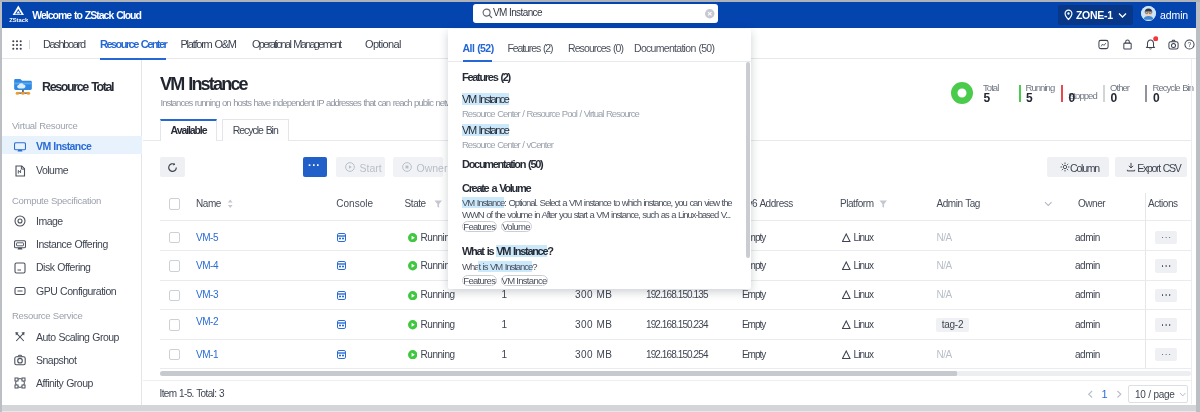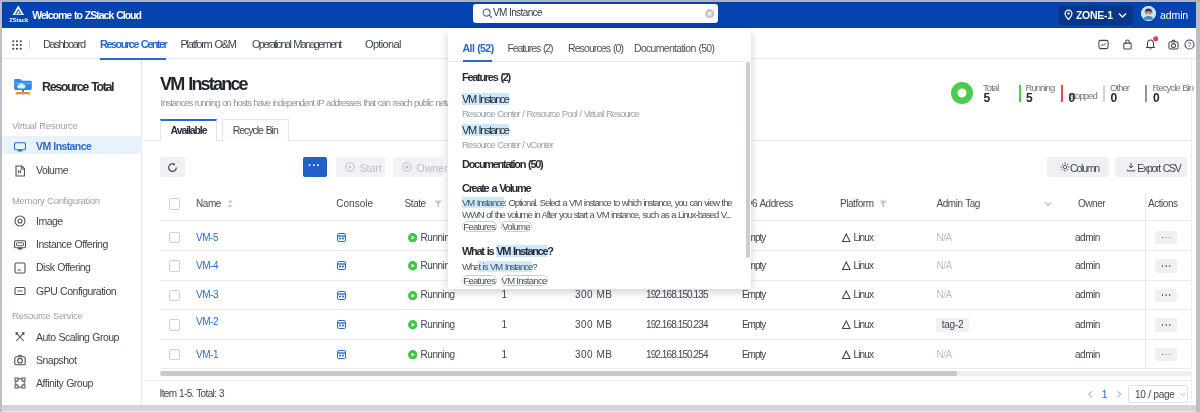--- a/index.html
+++ b/index.html
@@ -188,21 +188,21 @@
       <path d="M4.3 8.8 h3.4 l0.8 1.8 h-5 Z" fill="#2a6cd5"></path>
     </svg>
 <div class="a sideitem" style="top:140px;color:#2a6cd5;font-weight:700;letter-spacing:-0.6px">VM Instance</div>
 <svg class="a sideicon" style="top:164.5px" viewBox="0 0 12 12">
       <path d="M2 1 H7.8 L10.5 3.7 V11 H2 Z" fill="none" stroke="#4a505c" stroke-width="1.1"></path>
       <path d="M7.4 1 V4.1 H10.5" fill="none" stroke="#4a505c" stroke-width="1"></path>
       <path d="M4.3 8.6 V5.4 L6.6 7.8 V4.8" fill="none" stroke="#4a505c" stroke-width="0.9"></path>
     </svg>
 <div class="a sideitem" style="top:164px">Volume</div>
 
-<div class="a sidelabel" style="top:194.5px">Memory Configuration</div>
+<div class="a sidelabel" style="top:194.5px">Compute Specification</div>
 <svg class="a sideicon" style="top:215px" viewBox="0 0 12 12">
       <circle cx="6" cy="6" r="5" fill="none" stroke="#4a505c" stroke-width="1.1"></circle>
       <circle cx="6" cy="6" r="2" fill="none" stroke="#4a505c" stroke-width="1.1"></circle>
     </svg>
 <div class="a sideitem" style="top:214.5px">Image</div>
 <svg class="a sideicon" style="top:238.5px" viewBox="0 0 12 12">
       <rect x="0.5" y="1.8" width="11" height="7" rx="1.4" fill="none" stroke="#4a505c" stroke-width="1.1"></rect>
       <rect x="2.5" y="3.8" width="7" height="3" rx="0.5" fill="none" stroke="#4a505c" stroke-width="0.9"></rect>
       <path d="M4.3 8.8 h3.4 l0.8 1.8 h-5 Z" fill="#4a505c"></path>
     </svg>

